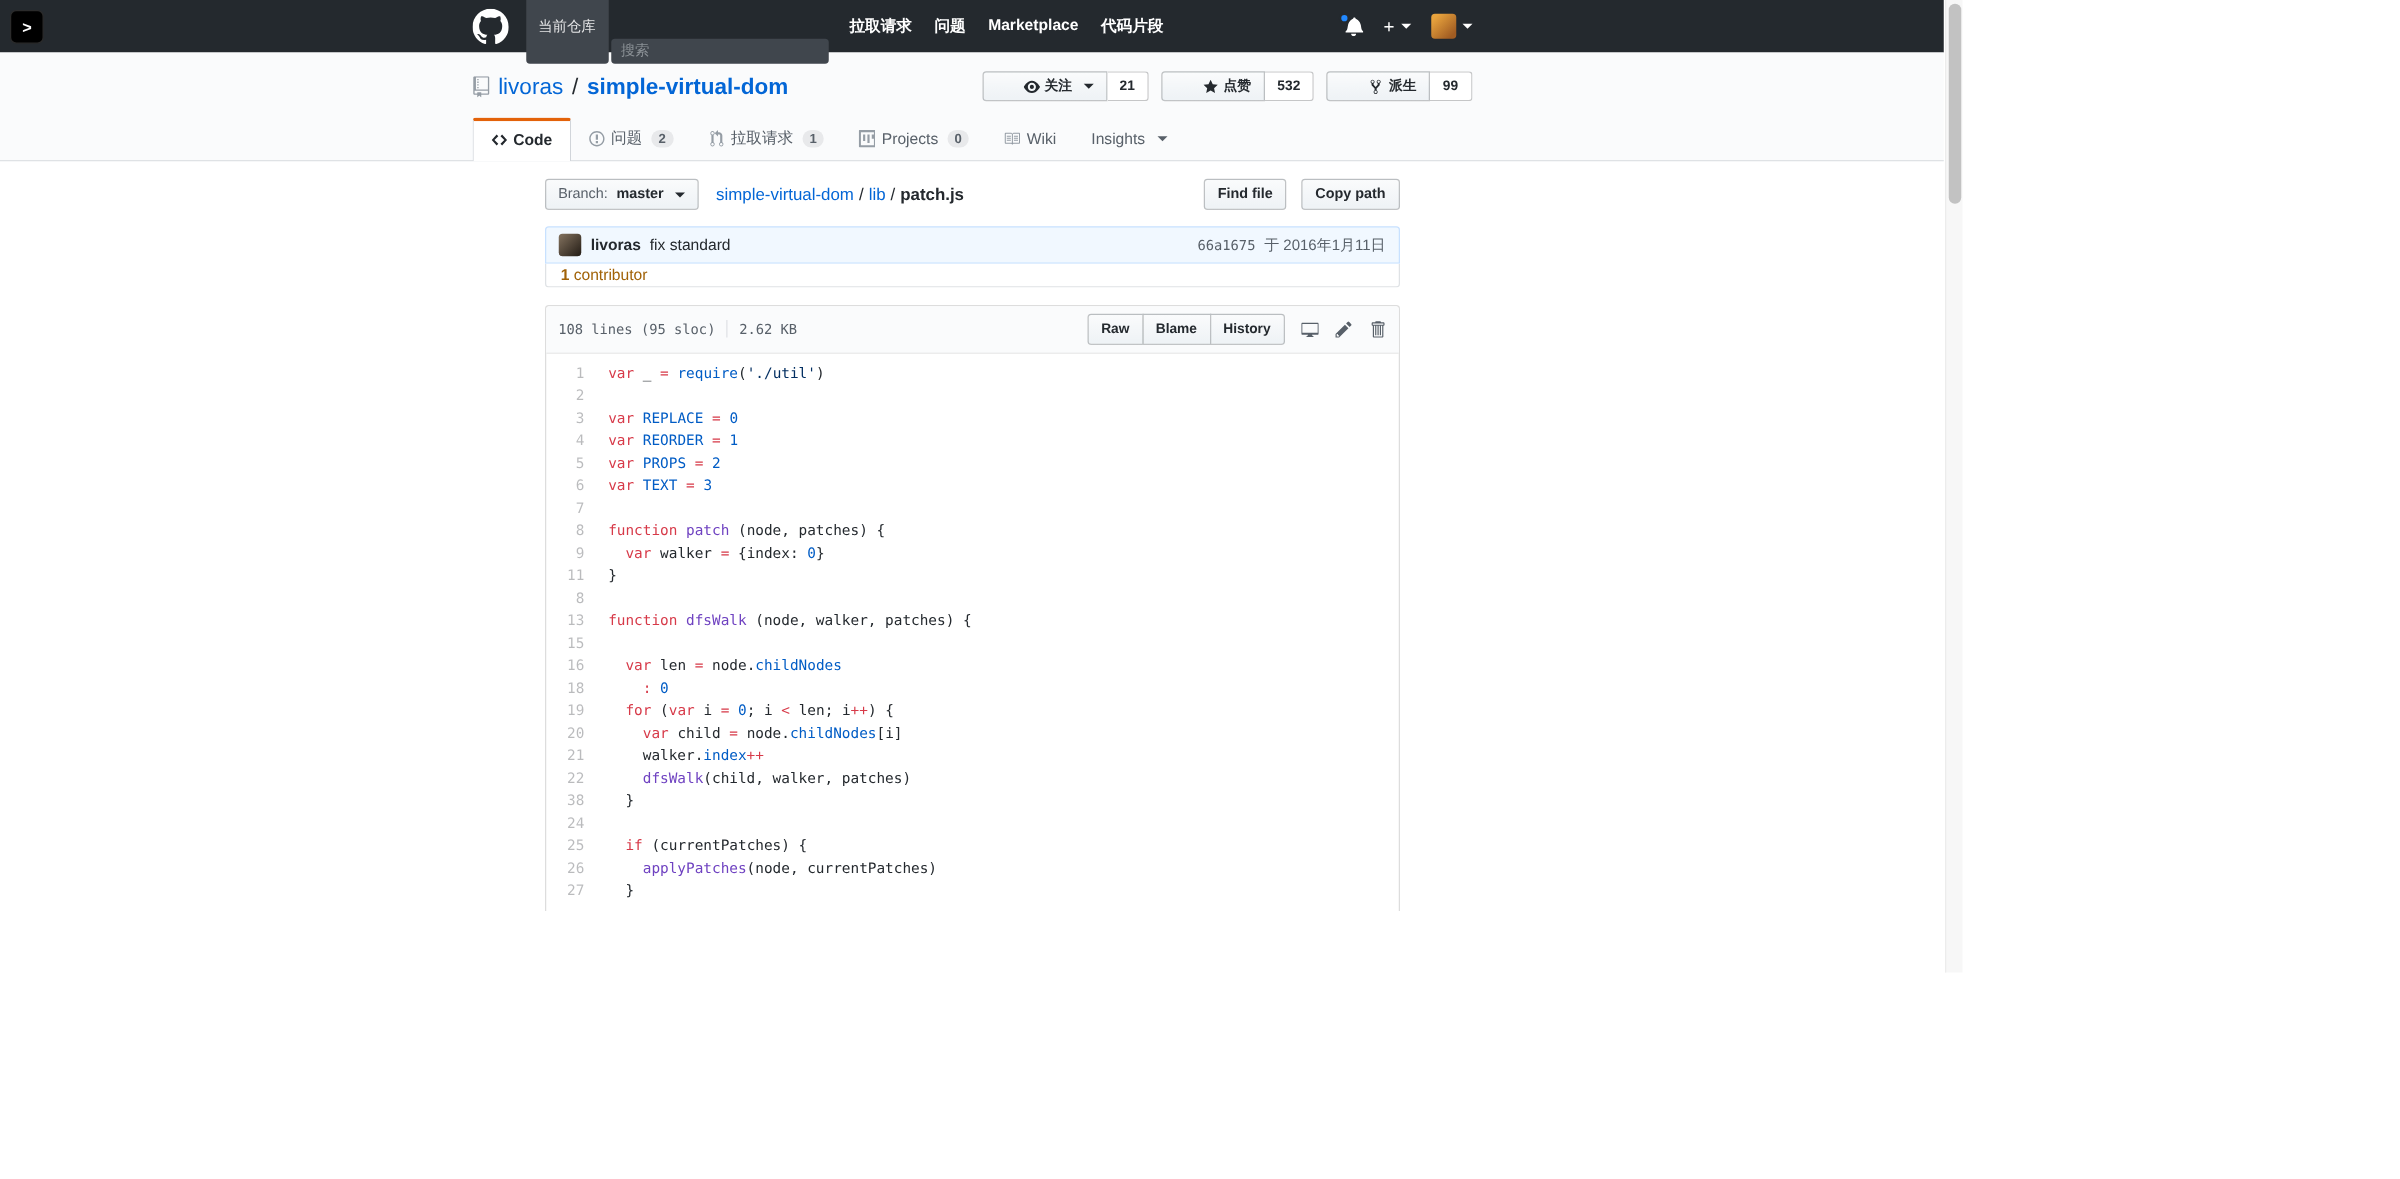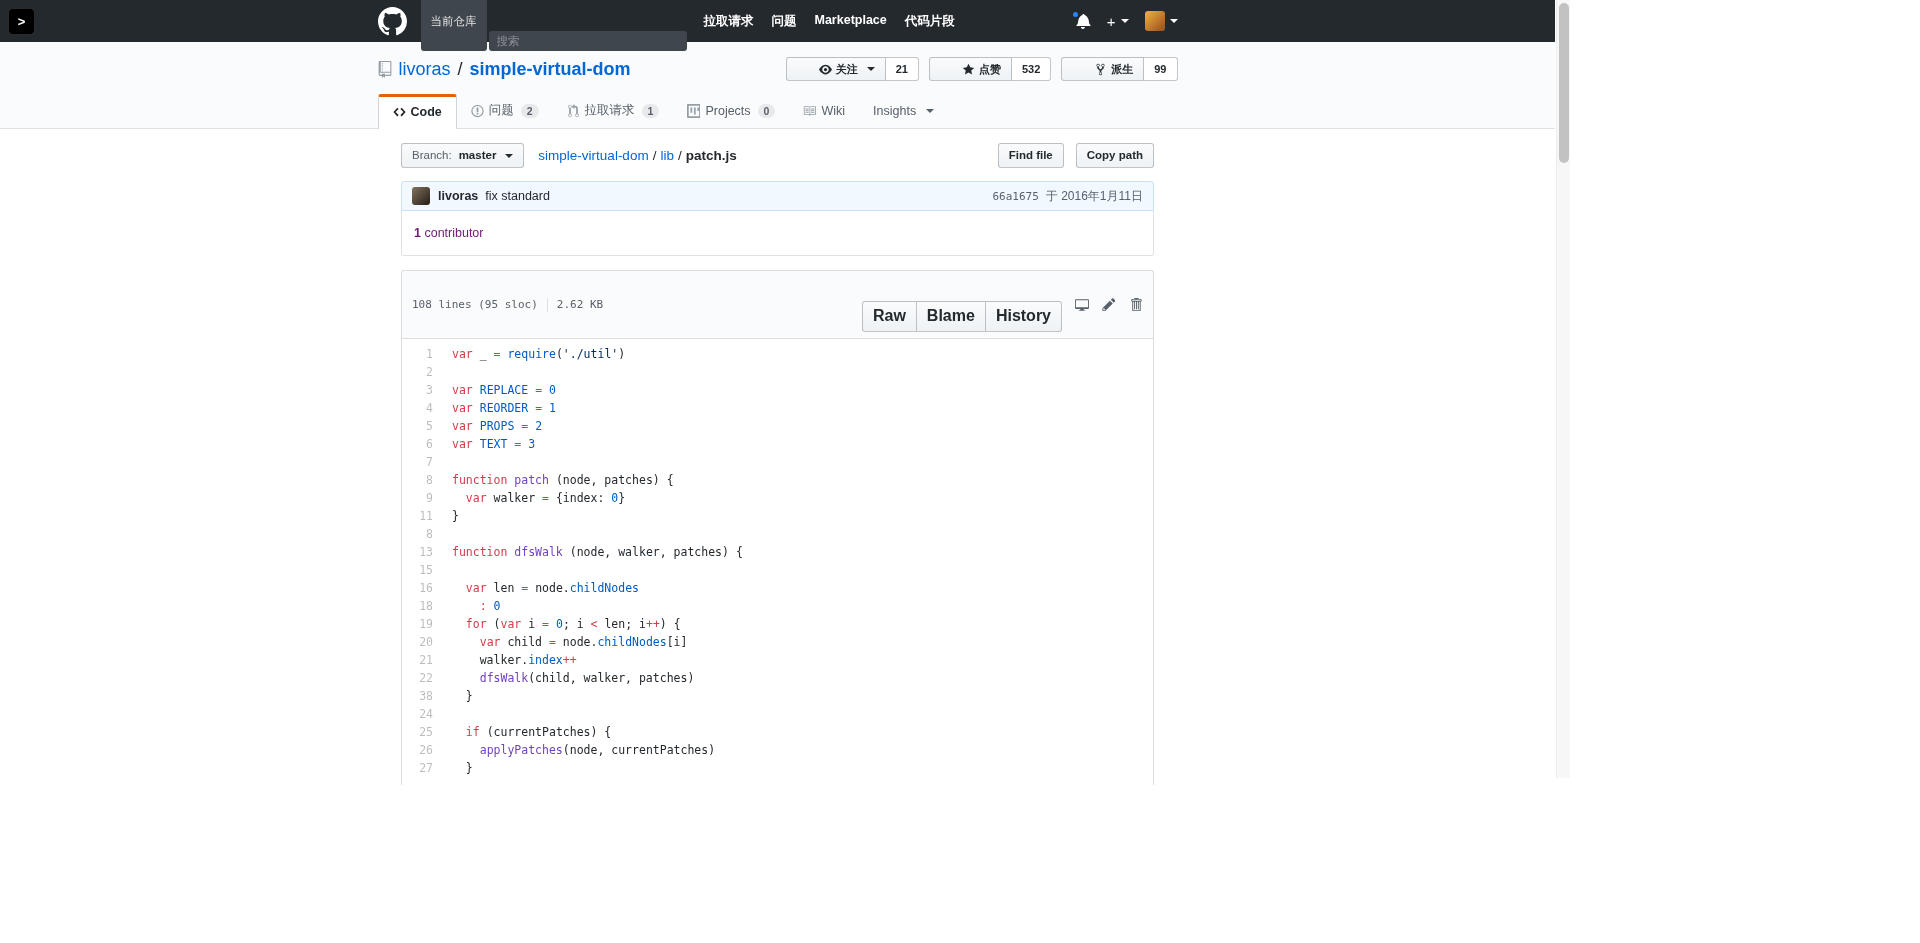--- a/index.html
+++ b/index.html
@@ -24,21 +24,21 @@
   
   .gh-header { height:42px; background:#24292e; }
   .gh-inner { width:800px; margin:0 auto; height:100%; display:flex; align-items:center; }
   .logo svg { width:29px; height:29px; fill:#fff; display:block; }
   .search-wrap { display:flex; margin-left:14px; gap:2px; }
   .scope-btn {
     background:#40464d; color:rgba(255,255,255,.85); border:none; border-radius:3px;
     font-size:11.5px; padding:4px 10px; font-family:inherit; white-space:nowrap;
   }
   .search-input {
-    background:#40464d; border:none; border-radius:3px; width:198px; color:#fff;
+    background:#40464d; border:none; border-radius:3px; width:174px; color:#fff;
     font-size:11.5px; padding:4px 8px; font-family:inherit; outline:none;margin-top:40px;
   }
   .search-input::placeholder { color:#8b9196; }
   .hnav { display:flex; gap:18px; margin-left:17px; }
   .hnav a { color:#fff; font-size:12.5px; font-weight:600; white-space:nowrap; }
   .hright { margin-left:auto; display:flex; align-items:center; gap:16px; color:#fff; }
   .bell { position:relative; display:flex; }
   .bell svg { fill:#fff; width:15px; height:16px; }
   .dot {
     position:absolute; top:-3px; left:-5px; width:9px; height:9px;
@@ -86,21 +86,21 @@
     border-top:3px solid #e36209; border-radius:3px 3px 0 0;
     color:#24292e; font-weight:600; padding:6px 14px 9px; margin-bottom:-1px;
   }
   .reponav a.active svg { fill:#24292e; }
   .counter {
     background:rgba(27,31,35,.08); border-radius:10px; font-size:10.5px;
     padding:1px 6px; margin-left:2px; color:#586069; font-weight:600;
   }
 
   
-  .container { width:753px; margin:0 auto; }
+  .container { width:684px; margin:0 auto; }
   .file-nav-row { margin-top:14px; display:flex; align-items:center; }
   .branch-btn .lbl { font-weight:400; color:#586069; }
   .branch-btn b { font-weight:600; margin-left:3px; }
   .breadcrumb { font-size:13.5px; margin-left:14px; }
   .breadcrumb a { color:#0366d6; }
   .breadcrumb .sep { margin:0 4px; color:#24292e; }
   .breadcrumb .final { font-weight:600; color:#24292e; }
   .fnav-right { margin-left:auto; display:flex; gap:12px; }
   .btn-sm { padding:4px 10px; font-size:11.5px; }
 
@@ -109,34 +109,34 @@
     padding:5px 10px; display:flex; align-items:center; font-size:12.5px; color:#24292e;
   }
   .commit-avatar { width:18px; height:18px; border-radius:3px; margin-right:8px;
     background:linear-gradient(135deg,#7a6a58 10%,#2c241c 90%); }
   .commit-author { font-weight:600; margin-right:7px; }
   .commit-right { margin-left:auto; display:flex; align-items:center; gap:7px; font-size:12px; color:#586069; }
   .sha { font-family:"DejaVu Sans Mono", monospace; font-size:11px; color:#586069; }
 
   .contributors {
     border:1px solid #dfe2e5; border-top:0; border-radius:0 0 3px 3px;
-    padding:15px 12px; font-size:12.5px; color:#701a75; background:#fff;
+    padding:2px 12px; font-size:12.5px; color:#a16207; background:#fff;
   }
   .contributors .num { font-weight:600; }
 
   .file-box { margin-top:14px; border:1px solid #ddd; border-bottom:none; border-radius:3px 3px 0 0; }
   .file-header {
     background:#fafbfc; border-bottom:1px solid #ddd; border-radius:3px 3px 0 0;
     padding:6px 10px; display:flex; align-items:center;
   }
   .file-info { font-family:"DejaVu Sans Mono", monospace; font-size:11px; color:#586069; display:flex; align-items:center; }
   .info-divider { border-left:1px solid #dfe2e5; height:14px; margin:0 9px; }
   .file-actions { margin-left:auto; display:flex; align-items:center; }
   .btn-group { display:flex; }
-  .btn-group .btn { border-radius:0; margin-left:-1px; padding:4px 10px; font-size:16px;margin-top:24px; }
+  .btn-group .btn { border-radius:0; margin-left:-1px; padding:4px 10px; font-size:11px; }
   .btn-group .btn:first-child { border-radius:3px 0 0 3px; margin-left:0; }
   .btn-group .btn:last-child { border-radius:0 3px 3px 0; }
   .icon-btn { background:none; border:none; padding:0; margin-left:13px; color:#586069; display:flex; }
   .icon-btn svg { fill:currentColor; width:14px; height:15px; }
 
   .blob { padding:6px 0 8px; font-family:"DejaVu Sans Mono", monospace; font-size:11.5px; line-height:18px; }
   .code-line { display:flex; min-height:18px; }
   .ln { width:40px; min-width:40px; text-align:right; padding-right:9px; color:rgba(27,31,35,.3); user-select:none; }
   .lc { padding-left:10px; white-space:pre; color:#24292e; }
   .k { color:#d73a49; }

